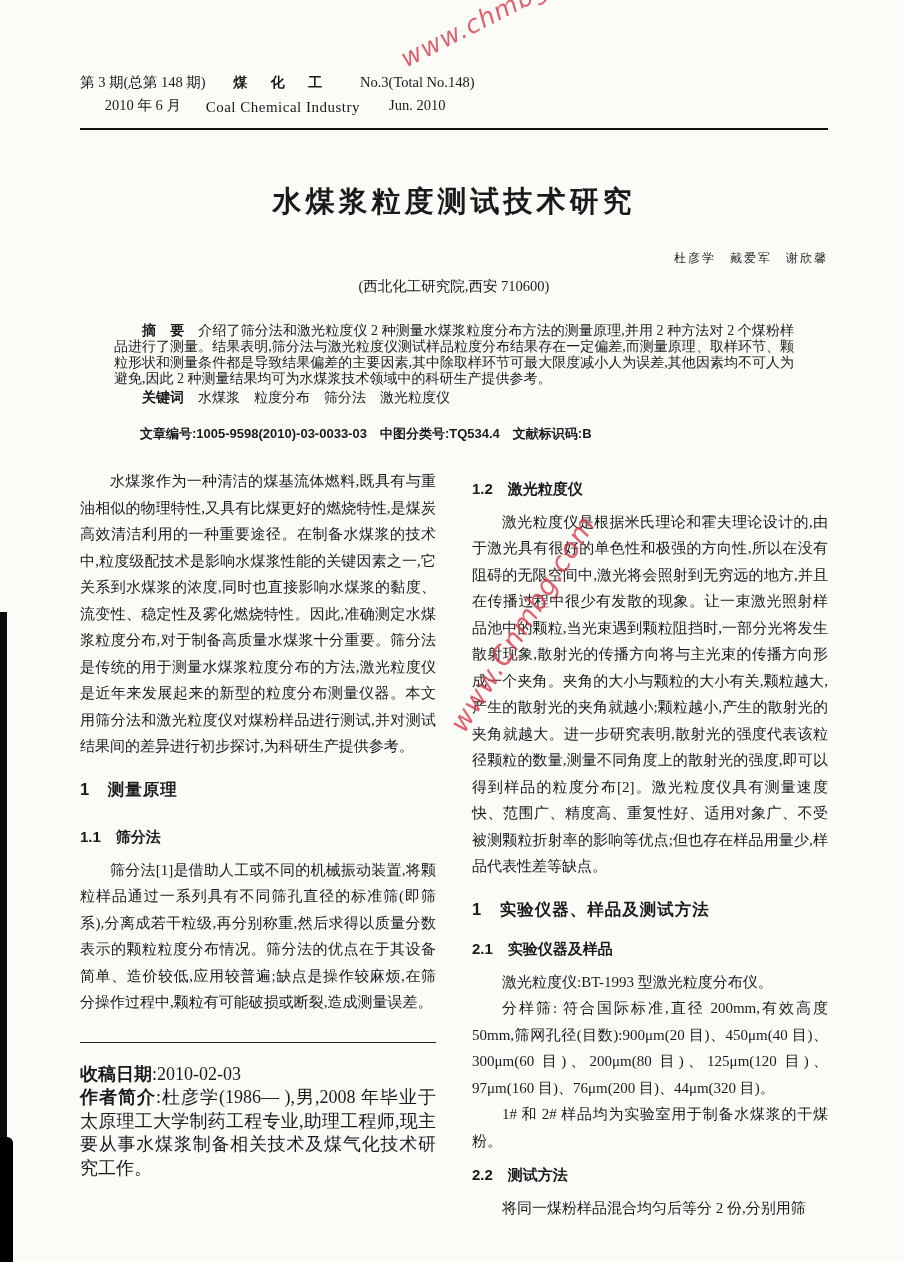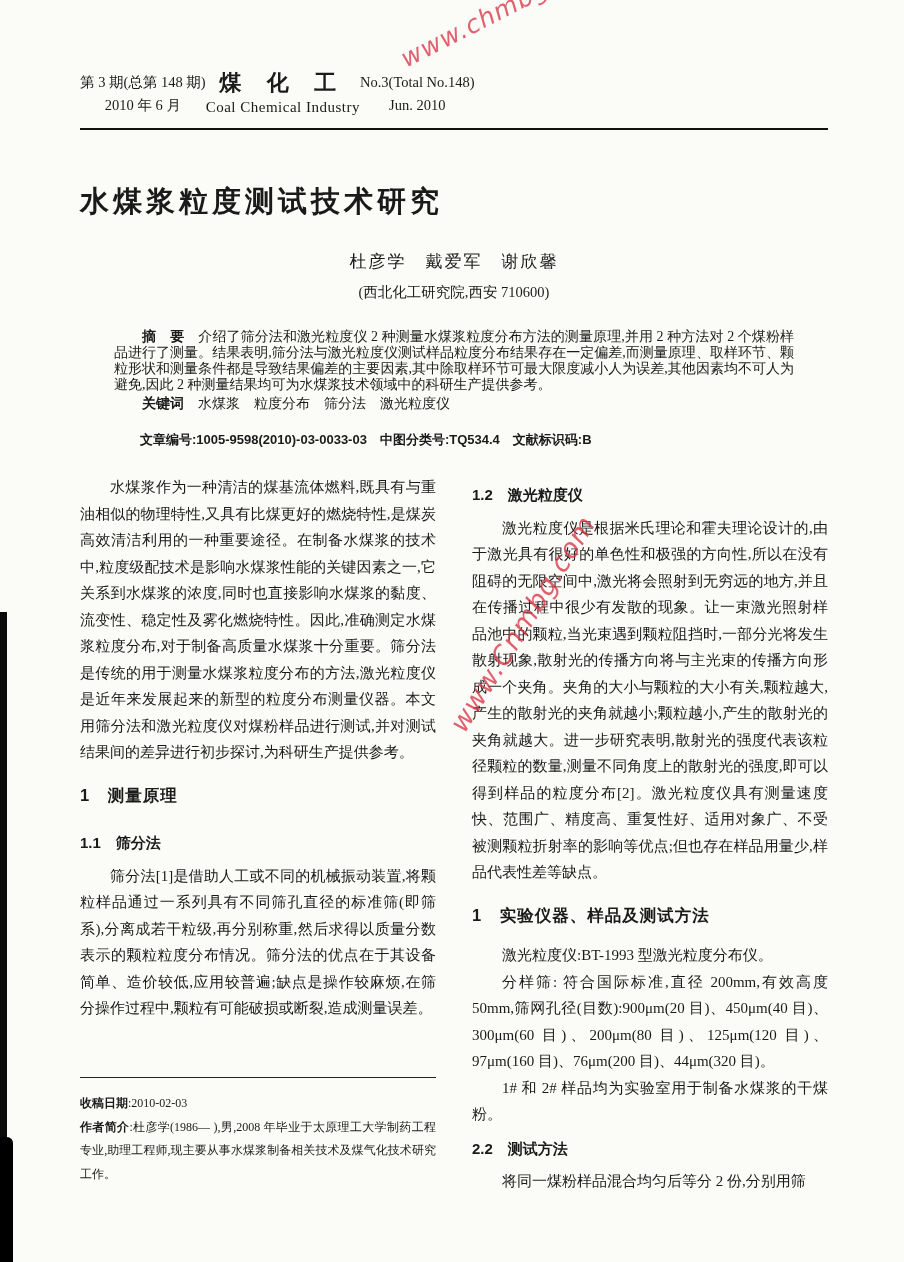--- a/index.html
+++ b/index.html
@@ -37,33 +37,33 @@
   }
   .wm-top { top: -6px; left: 390px; font-size: 25px; transform: rotate(-27deg); }
   .wm-mid { top: 608px; left: 398px; font-size: 27px; transform: rotate(-58deg); }
 
   
   .journal-header {
     display: flex; justify-content: flex-start; align-items: center;
   }
   .jh-block { font-size: 14.5px; line-height: 23px; text-align: center; }
   .jh-center .cn {
-    font-size: 22px; font-weight: 700; letter-spacing: 10px; line-height: 26px;
+    font-size: 14px; font-weight: 700; letter-spacing: 10px; line-height: 26px;
   }
   .jh-center .en { font-size: 15px; line-height: 22px; letter-spacing: .5px; }
   .header-rule {
     border: none; border-top: 2px solid #111; margin-top: 10px;
   }
 
   
   .art-title {
-    text-align: left; font-size: 29px; font-weight: 700;
+    text-align: center; font-size: 29px; font-weight: 700;
     letter-spacing: 4px; margin-top: 52px;
   }
-  .art-authors { text-align: center; font-size: 17px; margin-top: 28px; letter-spacing: 2px; }
+  .art-authors { text-align: right; font-size: 12px; margin-top: 28px; letter-spacing: 2px; }
   .art-affil   { text-align: center; font-size: 14.5px; margin-top: 10px; }
 
   .hei { font-family: "Liberation Sans", "DejaVu Sans", sans-serif; font-weight: 700; }
 
   .abstract-wrap { margin: 26px 34px 0 34px; }
   .abstract, .keywords {
     font-size: 14px; line-height: 16px; text-align: justify; text-indent: 2em;
   }
   .keywords { margin-top: 2px; }
   .meta-line {
@@ -80,22 +80,22 @@
   .col-left { display: flex; flex-direction: column; }
   h2.sec {
     font-size: 16.5px; margin: 16px 0 14px 0; letter-spacing: 1px;
   }
   h3.subsec {
     font-size: 15px; margin: 8px 0 6px 0;
   }
   .footnote {
     margin-top: auto;
     border-top: 1.5px solid #222;
-    padding-top: 14px;
-    font-size: 12px; line-height: 23.5px;
+    padding-top: 20px;
+    font-size: 18px; line-height: 23.5px;
     text-align: justify;
   }
   .footnote p { text-indent: 0; }
 </style>
 </head>
 <body>
 
 <div class="page">
 
   <div class="scan-edge"></div>
@@ -140,20 +140,21 @@
       <div class="footnote">
         <p><span class="hei">收稿日期</span><span>:2010-02-03</span></p>
         <p><span class="hei">作者简介</span><span>:杜彦学(1986— ),男,2008 年毕业于太原理工大学制药工程专业,助理工程师,现主要从事水煤浆制备相关技术及煤气化技术研究工作。</span></p>
       </div>
     </div>
 
     <div class="col col-right">
       <h3 class="subsec hei">1.2　激光粒度仪</h3>
       <p class="body">激光粒度仪是根据米氏理论和霍夫理论设计的,由于激光具有很好的单色性和极强的方向性,所以在没有阻碍的无限空间中,激光将会照射到无穷远的地方,并且在传播过程中很少有发散的现象。让一束激光照射样品池中的颗粒,当光束遇到颗粒阻挡时,一部分光将发生散射现象,散射光的传播方向将与主光束的传播方向形成一个夹角。夹角的大小与颗粒的大小有关,颗粒越大,产生的散射光的夹角就越小;颗粒越小,产生的散射光的夹角就越大。进一步研究表明,散射光的强度代表该粒径颗粒的数量,测量不同角度上的散射光的强度,即可以得到样品的粒度分布[2]。激光粒度仪具有测量速度快、范围广、精度高、重复性好、适用对象广、不受被测颗粒折射率的影响等优点;但也存在样品用量少,样品代表性差等缺点。</p>
       <h2 class="sec hei">1　实验仪器、样品及测试方法</h2>
+      <h3 class="subsec hei">2.1　实验仪器及样品</h3>
       <p class="body">激光粒度仪:BT-1993 型激光粒度分布仪。</p>
       <p class="body">分样筛: 符合国际标准,直径 200mm,有效高度 50mm,筛网孔径(目数):900μm(20 目)、450μm(40 目)、300μm(60 目)、200μm(80 目)、125μm(120 目)、97μm(160 目)、76μm(200 目)、44μm(320 目)。</p>
       <p class="body">1# 和 2# 样品均为实验室用于制备水煤浆的干煤粉。</p>
       <h3 class="subsec hei">2.2　测试方法</h3>
       <p class="body">将同一煤粉样品混合均匀后等分 2 份,分别用筛</p>
     </div>
 
   </div>
 </div>
 

